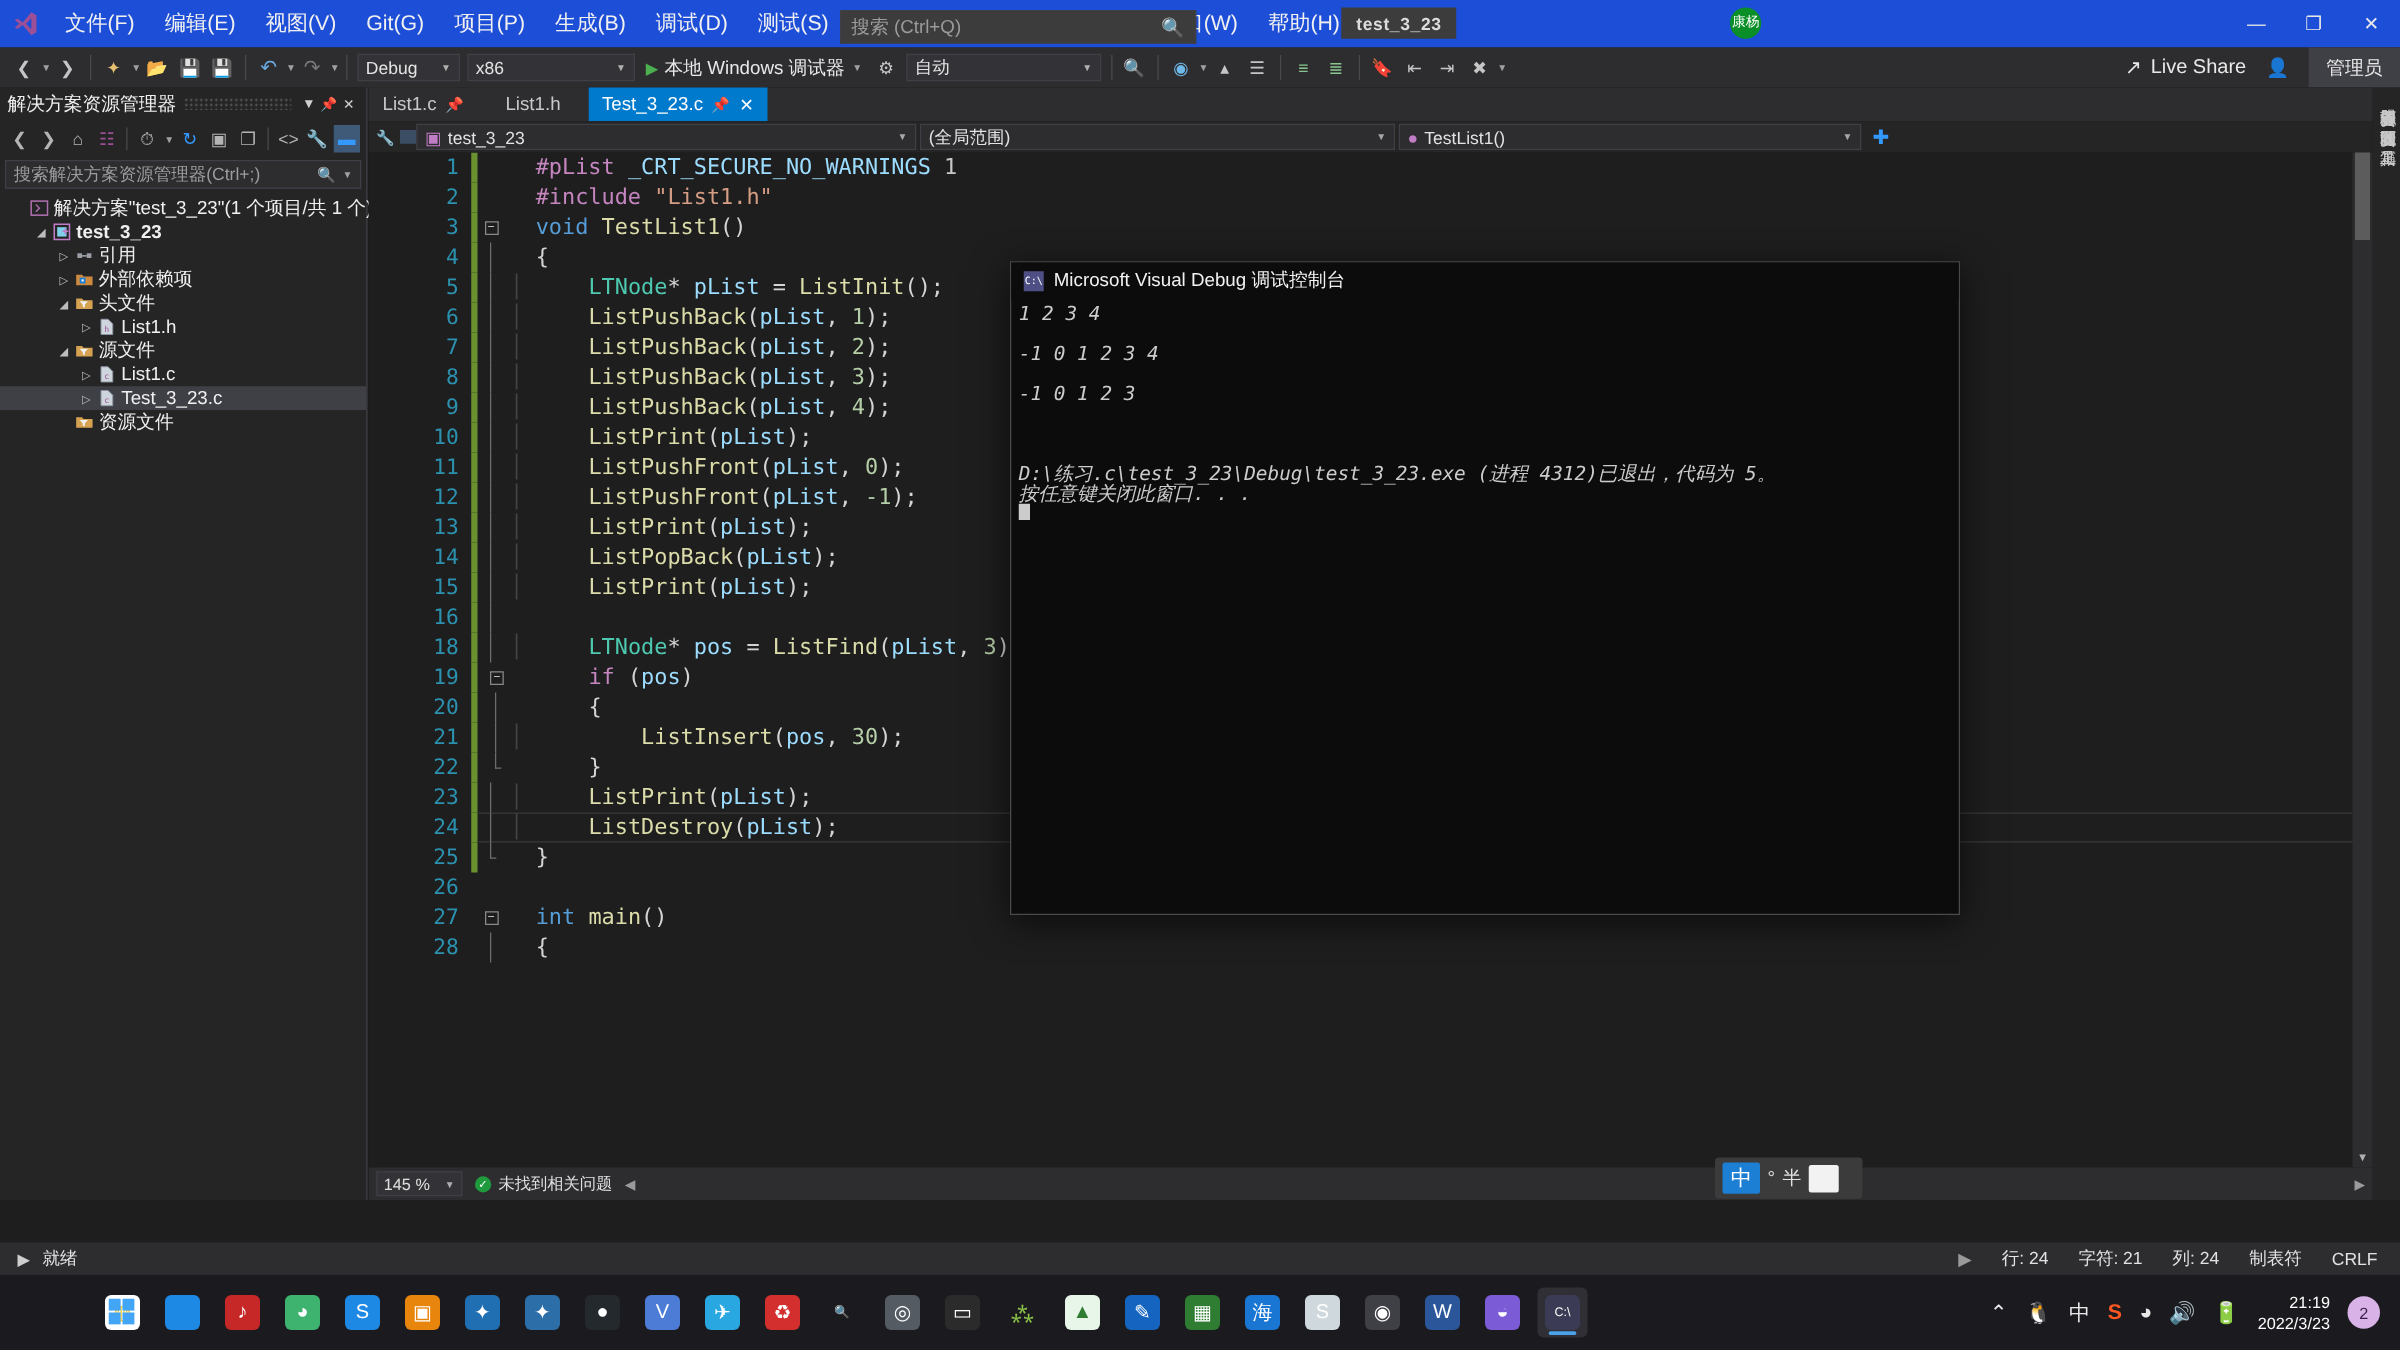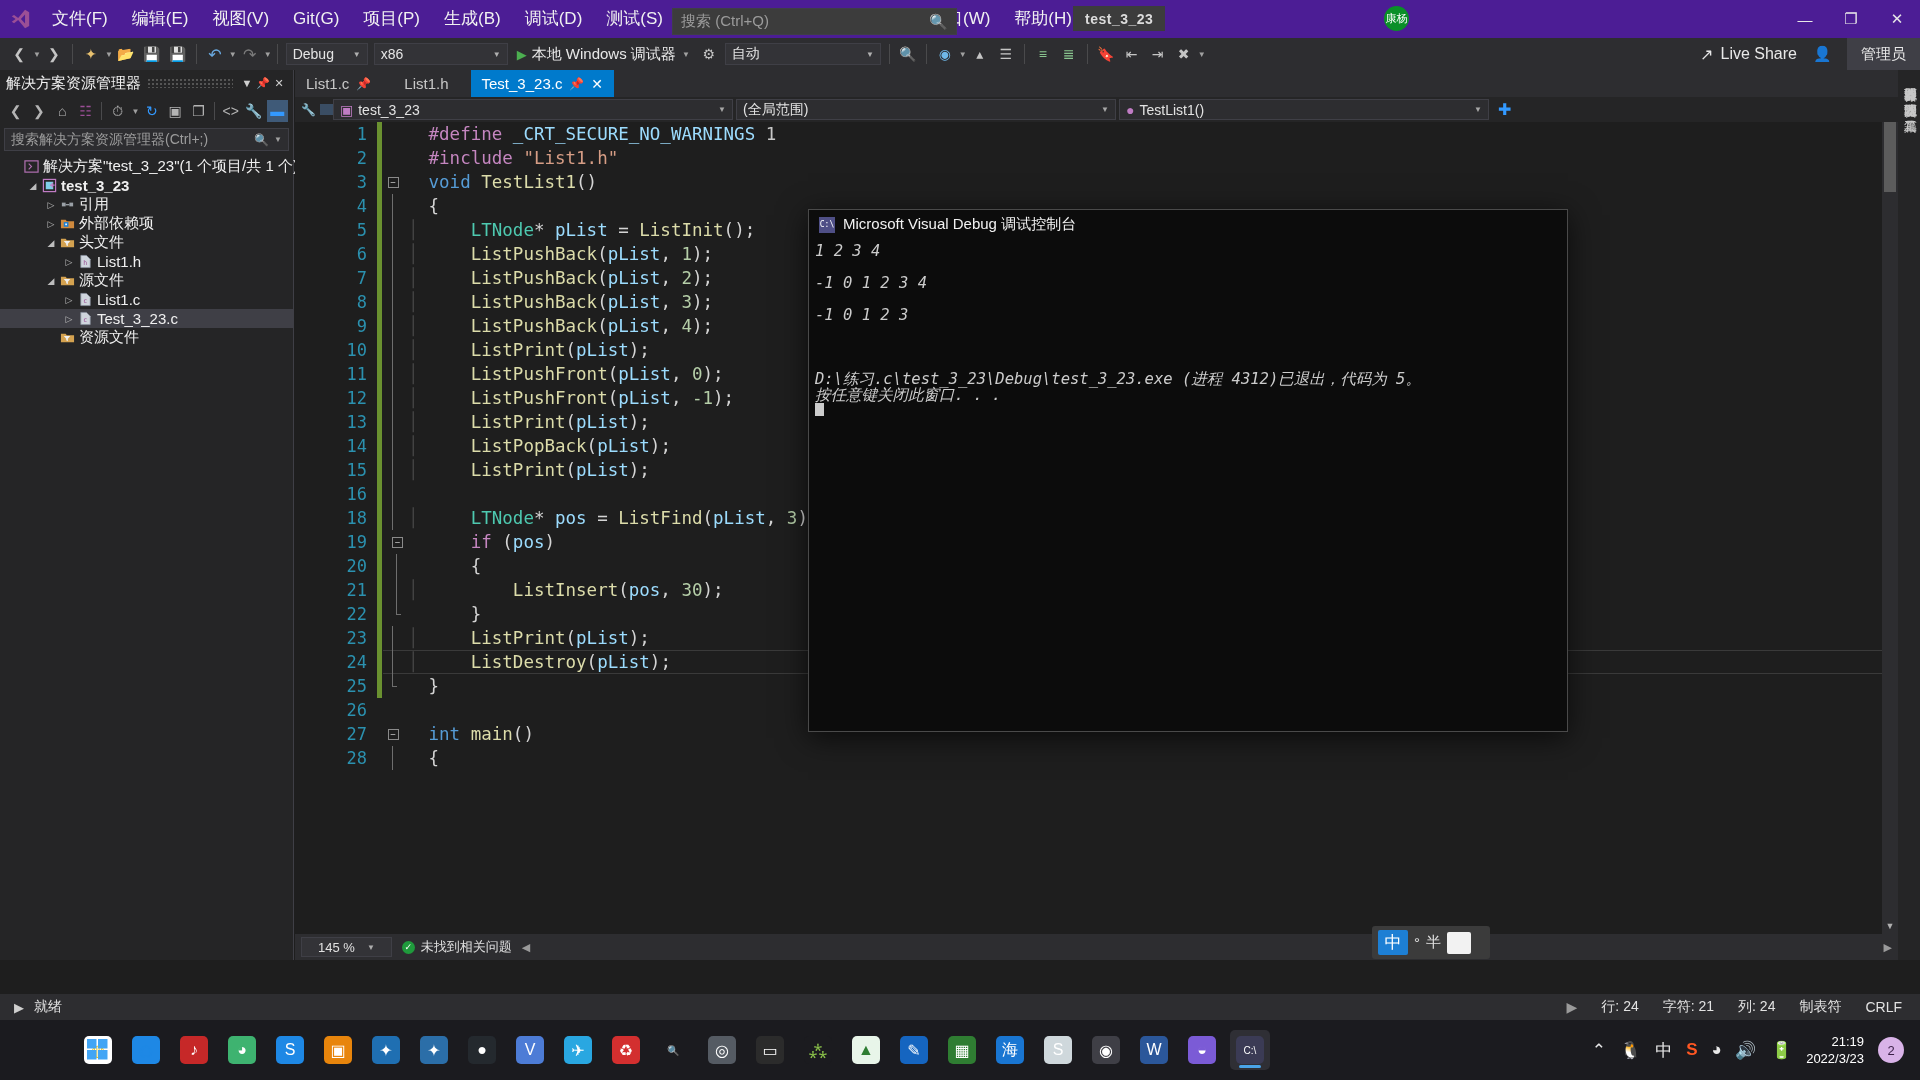--- a/index.html
+++ b/index.html
@@ -8,21 +8,21 @@
     background: #1e1e1e;
     font-family: "Liberation Sans", sans-serif;
     overflow: hidden;
     -webkit-font-smoothing: antialiased;
   }
   #app { position: relative; width: 1920px; height: 1080px; background: #1e1e1e; }
 
   
   .titlebar {
     position: absolute; left:0; top:0; width:1920px; height:38px;
-    background:#4c1d95; display:flex; align-items:center;
+    background:#1d4ed8; display:flex; align-items:center;
   }
   .vs-logo {
     width:40px; height:38px; display:flex; align-items:center; justify-content:center;
   }
   .vs-logo svg { width:22px; height:22px; }
   .menu-list { display:flex; align-items:center; height:38px; }
   .menu-item {
     padding:0 12px; height:38px; line-height:38px;
     color:#f1f1f1; font-size:17px; white-space:nowrap; cursor:default;
   }
@@ -196,21 +196,21 @@
   .mc { color:#c8c8c8; }
 
   .curline { position:absolute; left:88px; right:0; height:24px; border-top:1px solid #3a3a3a; border-bottom:1px solid #3a3a3a; pointer-events:none;}
 
   .hscroll {
     position:absolute; left:0; bottom:0; right:0; height:26px; background:#2d2d30;
     display:flex; align-items:center; padding:0 6px; gap:10px;
   }
   .zoom-combo {
     height:20px; background:#333337; border:1px solid #3f3f46; color:#e0e0e0;
-    font-size:13px; display:flex; align-items:center; padding:0 16px; gap:12px;
+    font-size:13px; display:flex; align-items:center; padding:0 5px; gap:12px;
   }
   .zoom-combo .cc { font-size:8px; color:#adadad; }
   .issue { display:flex; align-items:center; gap:6px; color:#e0e0e0; font-size:13px; }
   .issue .ok { width:13px; height:13px; border-radius:50%; background:#1f9a3c; color:#fff; font-size:9px; display:flex; align-items:center; justify-content:center;}
   .hs-arrow { color:#9a9a9a; font-size:11px; }
   .hs-bar { flex:1; height:12px; }
 
   
   .vscroll {
     position:absolute; right:0; top:52px; bottom:26px; width:16px; background:#2d2d30;
@@ -570,21 +570,21 @@
           <span style="color:#c07cc4">●</span>
           <span>TestList1()</span>
         </span>
         <span class="cc">▼</span>
       </div>
       <span style="color:#3399ff;font-size:16px;padding:0 6px">✚</span>
     </div>
 
     <div class="codearea">
       <div class="codeflow" id="codeflow">
-          <div class="cline" style="position: relative;"><span class="gl-track"></span><span class="lnum">1</span><span class="chbar"></span><span class="fold"></span><span class="ctext"><span style="margin-right: 10px;"> </span><span class="kp">#define </span><span class="va">_CRT_SECURE_NO_WARNINGS</span><span class="mc"> 1</span></span></div>
+          <div class="cline" style="position: relative;"><span class="gl-track"></span><span class="lnum">1</span><span class="chbar"></span><span class="fold"></span><span class="ctext"><span style="margin-right: 10px;"> </span><span class="kp">#pList </span><span class="va">_CRT_SECURE_NO_WARNINGS</span><span class="mc"> 1</span></span></div>
           <div class="cline" style="position: relative;"><span class="gl-track"></span><span class="lnum">2</span><span class="chbar"></span><span class="fold"></span><span class="ctext"><span style="margin-right: 10px;"> </span><span class="kp">#include </span><span class="st">"List1.h"</span></span></div>
           <div class="cline" style="position: relative;"><span class="gl-track"></span><span class="lnum">3</span><span class="chbar"></span><span class="fold"><span class="foldbox">−</span></span><span class="ctext"><span style="margin-right: 10px;"> </span><span class="k">void </span><span class="fn">TestList1</span><span class="pn">()</span></span></div>
           <div class="cline" style="position: relative;"><span class="gl-track"></span><span class="lnum">4</span><span class="chbar"></span><span class="fold"><span class="foldline"></span></span><span class="ctext"><span style="margin-right: 10px;"> </span><span class="pn">{</span></span></div>
           <div class="cline" style="position: relative;"><span class="gl-track"></span><span class="lnum">5</span><span class="chbar"></span><span class="fold"><span class="foldline"></span></span><span class="ctext"><span style="color: rgb(85, 85, 85); opacity: 0.7; margin-right: 10px;">│</span><span class="mc">    </span><span class="ty">LTNode</span><span class="pn">* </span><span class="va">pList</span><span class="pn"> = </span><span class="fn">ListInit</span><span class="pn">()</span><span class="pn">;</span></span></div>
           <div class="cline" style="position: relative;"><span class="gl-track"></span><span class="lnum">6</span><span class="chbar"></span><span class="fold"><span class="foldline"></span></span><span class="ctext"><span style="color: rgb(85, 85, 85); opacity: 0.7; margin-right: 10px;">│</span><span class="mc">    </span><span class="fn">ListPushBack</span><span class="pn">(</span><span class="va">pList</span><span class="pn">, </span><span class="nm">1</span><span class="pn">);</span></span></div>
           <div class="cline" style="position: relative;"><span class="gl-track"></span><span class="lnum">7</span><span class="chbar"></span><span class="fold"><span class="foldline"></span></span><span class="ctext"><span style="color: rgb(85, 85, 85); opacity: 0.7; margin-right: 10px;">│</span><span class="mc">    </span><span class="fn">ListPushBack</span><span class="pn">(</span><span class="va">pList</span><span class="pn">, </span><span class="nm">2</span><span class="pn">);</span></span></div>
           <div class="cline" style="position: relative;"><span class="gl-track"></span><span class="lnum">8</span><span class="chbar"></span><span class="fold"><span class="foldline"></span></span><span class="ctext"><span style="color: rgb(85, 85, 85); opacity: 0.7; margin-right: 10px;">│</span><span class="mc">    </span><span class="fn">ListPushBack</span><span class="pn">(</span><span class="va">pList</span><span class="pn">, </span><span class="nm">3</span><span class="pn">);</span></span></div>
           <div class="cline" style="position: relative;"><span class="gl-track"></span><span class="lnum">9</span><span class="chbar"></span><span class="fold"><span class="foldline"></span></span><span class="ctext"><span style="color: rgb(85, 85, 85); opacity: 0.7; margin-right: 10px;">│</span><span class="mc">    </span><span class="fn">ListPushBack</span><span class="pn">(</span><span class="va">pList</span><span class="pn">, </span><span class="nm">4</span><span class="pn">);</span></span></div>
           <div class="cline" style="position: relative;"><span class="gl-track"></span><span class="lnum">10</span><span class="chbar"></span><span class="fold"><span class="foldline"></span></span><span class="ctext"><span style="color: rgb(85, 85, 85); opacity: 0.7; margin-right: 10px;">│</span><span class="mc">    </span><span class="fn">ListPrint</span><span class="pn">(</span><span class="va">pList</span><span class="pn">);</span></span></div>
           <div class="cline" style="position: relative;"><span class="gl-track"></span><span class="lnum">11</span><span class="chbar"></span><span class="fold"><span class="foldline"></span></span><span class="ctext"><span style="color: rgb(85, 85, 85); opacity: 0.7; margin-right: 10px;">│</span><span class="mc">    </span><span class="fn">ListPushFront</span><span class="pn">(</span><span class="va">pList</span><span class="pn">, </span><span class="nm">0</span><span class="pn">);</span></span></div>

